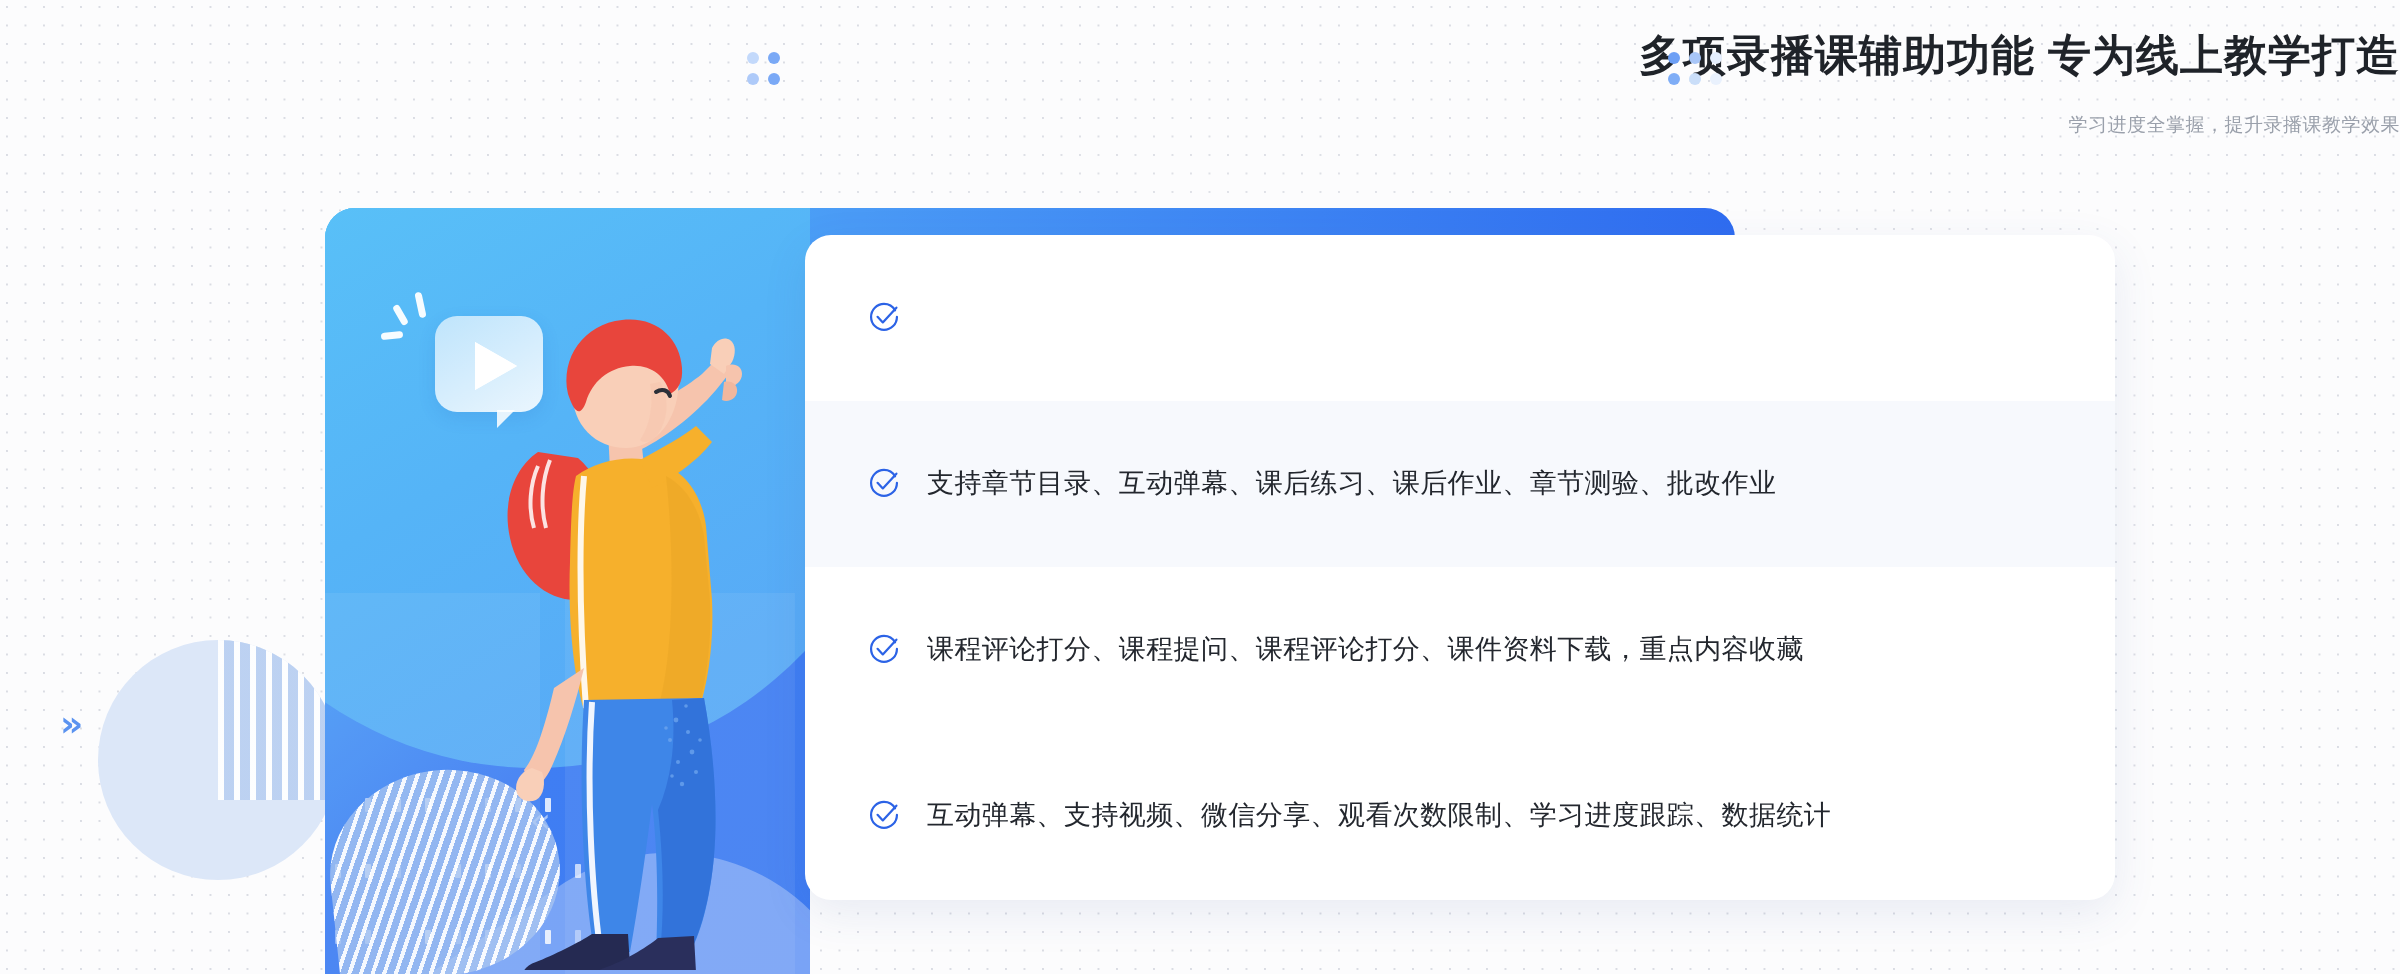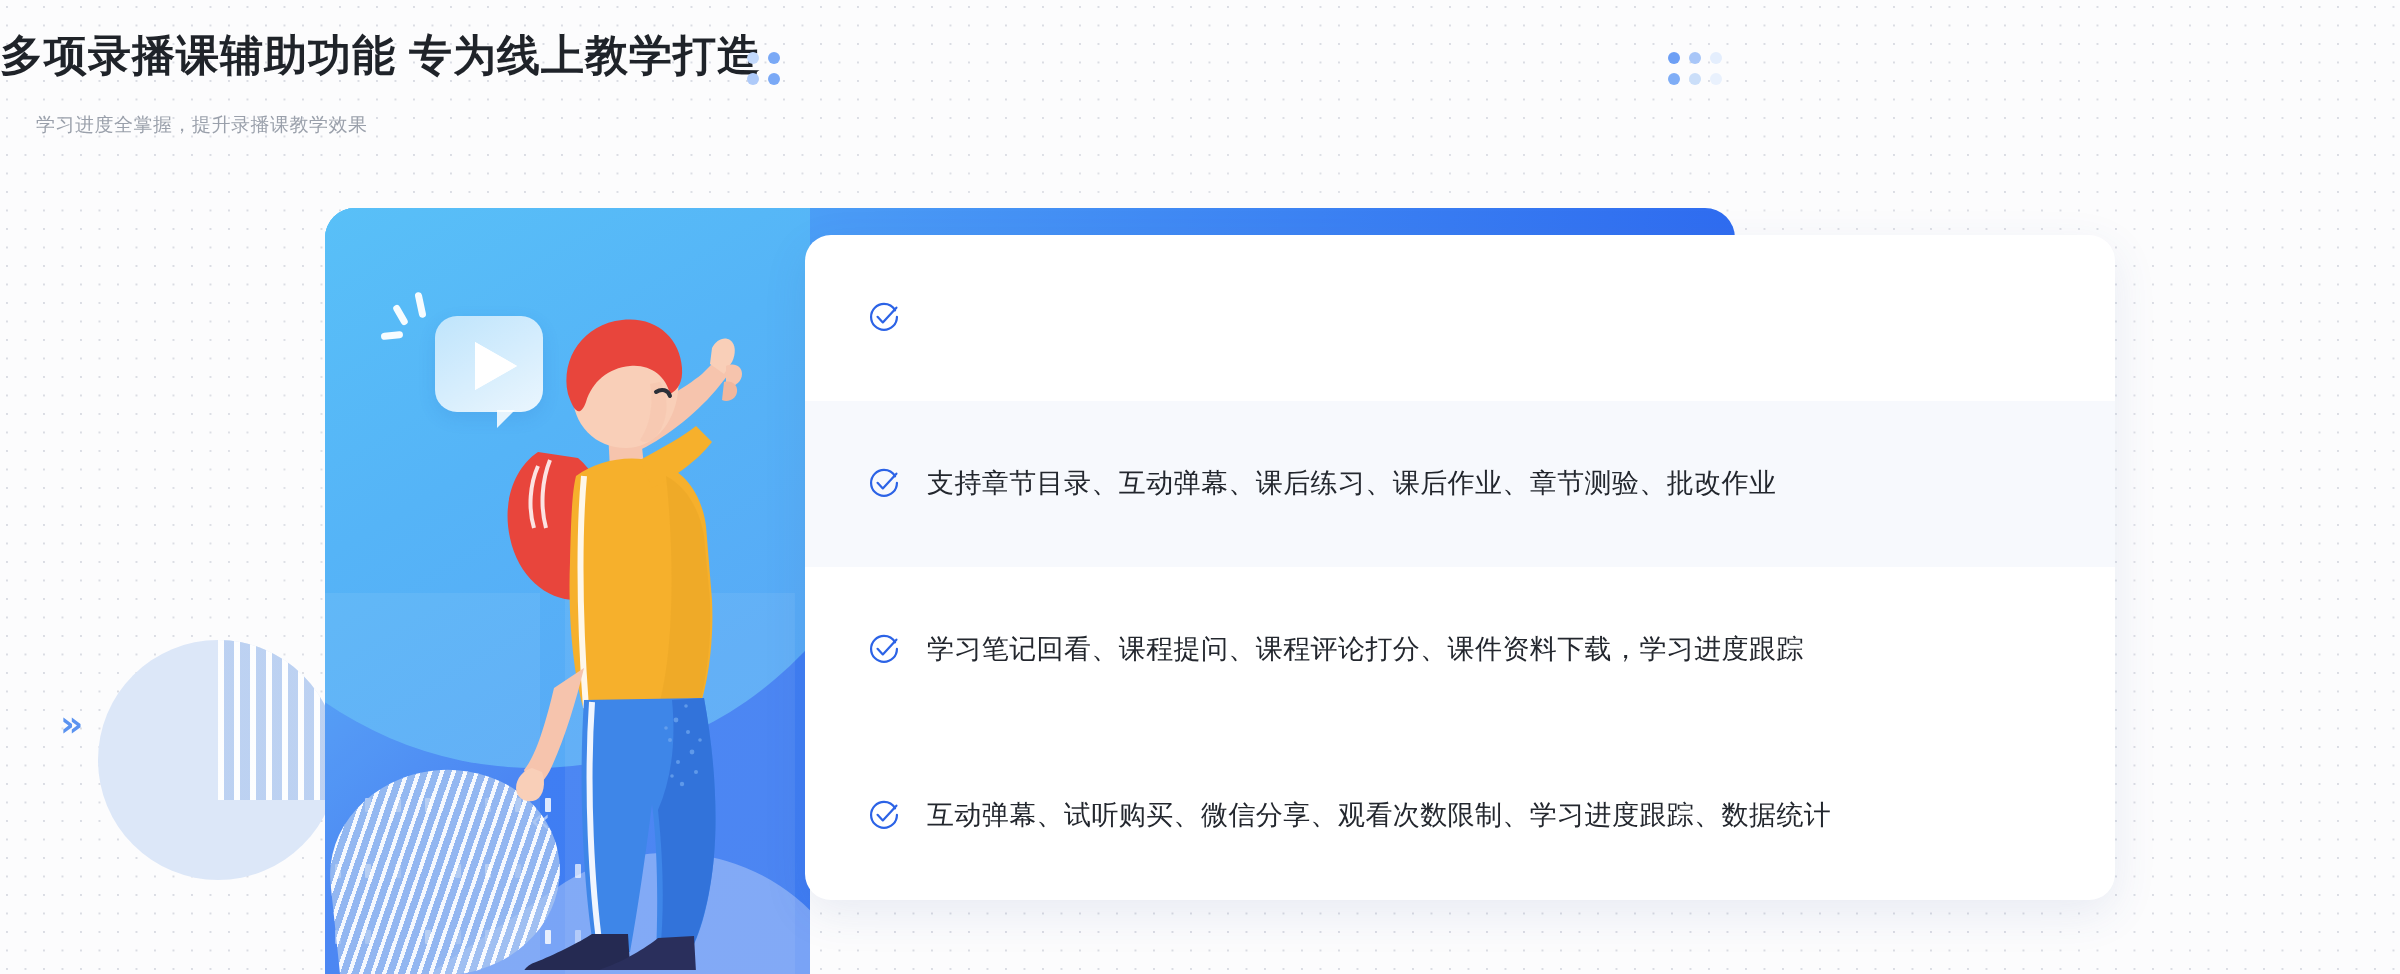--- a/index.html
+++ b/index.html
@@ -40,21 +40,21 @@
     background:
       radial-gradient(ellipse 70% 60% at 50% 50%, rgba(252,252,253,0.55) 0%, rgba(252,252,253,0) 70%);
     pointer-events: none;
   }
 
   
   .header {
     position: absolute;
     top: 0; left: 0; right: 0;
     height: 170px;
-    text-align: left;
+    text-align: right;
   }
   .title {
     position: absolute;
     top: 26px;
     left: 0; right: 0;
     font-size: 43px;
     font-weight: 700;
     letter-spacing: 1px;
     color: #1f2329;
     line-height: 1.35;
@@ -500,26 +500,26 @@
         <path d="M12.4 18.6 L18.6 25.2 L34.6 7.8" fill="none" stroke="#2c63e6" stroke-width="2.6" stroke-linecap="round" stroke-linejoin="round"></path>
       </svg>
       <div class="feature-text">支持章节目录、互动弹幕、课后练习、课后作业、章节测验、批改作业</div>
     </div>
 
     <div class="feature-row">
       <svg class="check-icon" viewBox="0 0 40 40">
         <path d="M33 11 C30.4 6.4 25.6 3.4 20 3.4 C11.6 3.4 4.8 10.3 4.8 18.7 C4.8 27.1 11.6 34 20 34 C28.4 34 35.2 27.1 35.2 18.7" fill="none" stroke="#2c63e6" stroke-width="2.6" stroke-linecap="round"></path>
         <path d="M12.4 18.6 L18.6 25.2 L34.6 7.8" fill="none" stroke="#2c63e6" stroke-width="2.6" stroke-linecap="round" stroke-linejoin="round"></path>
       </svg>
-      <div class="feature-text">学习笔记回看、课程提问、课程评论打分、课件资料下载，学习进度跟踪</div>
+      <div class="feature-text">课程评论打分、课程提问、课程评论打分、课件资料下载，重点内容收藏</div>
     </div>
 
     <div class="feature-row">
       <svg class="check-icon" viewBox="0 0 40 40">
         <path d="M33 11 C30.4 6.4 25.6 3.4 20 3.4 C11.6 3.4 4.8 10.3 4.8 18.7 C4.8 27.1 11.6 34 20 34 C28.4 34 35.2 27.1 35.2 18.7" fill="none" stroke="#2c63e6" stroke-width="2.6" stroke-linecap="round"></path>
         <path d="M12.4 18.6 L18.6 25.2 L34.6 7.8" fill="none" stroke="#2c63e6" stroke-width="2.6" stroke-linecap="round" stroke-linejoin="round"></path>
       </svg>
-      <div class="feature-text">互动弹幕、试听购买、微信分享、观看次数限制、学习进度跟踪、数据统计</div>
+      <div class="feature-text">互动弹幕、支持视频、微信分享、观看次数限制、学习进度跟踪、数据统计</div>
     </div>
 
   </div>
 
 </div>
 
 </body></html>

